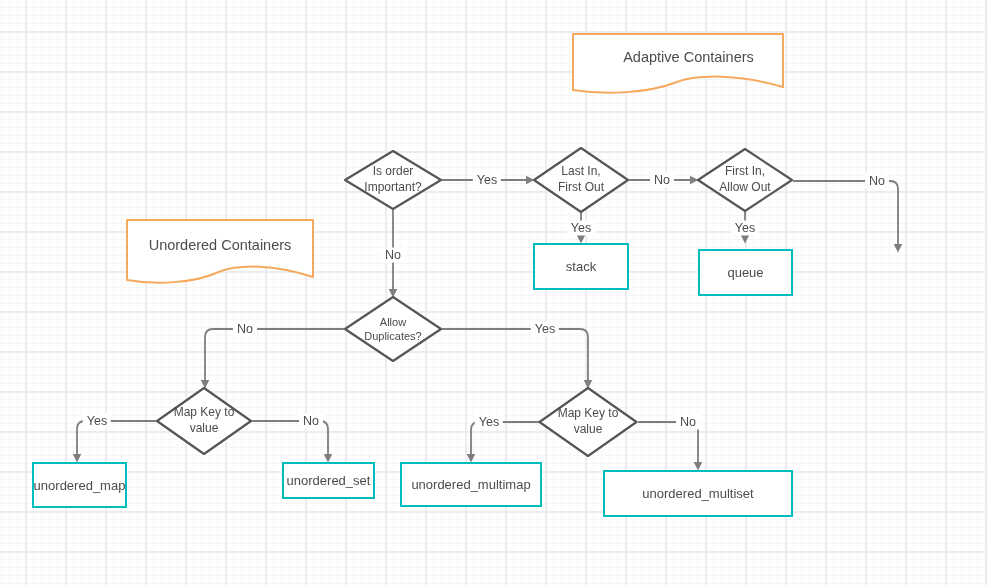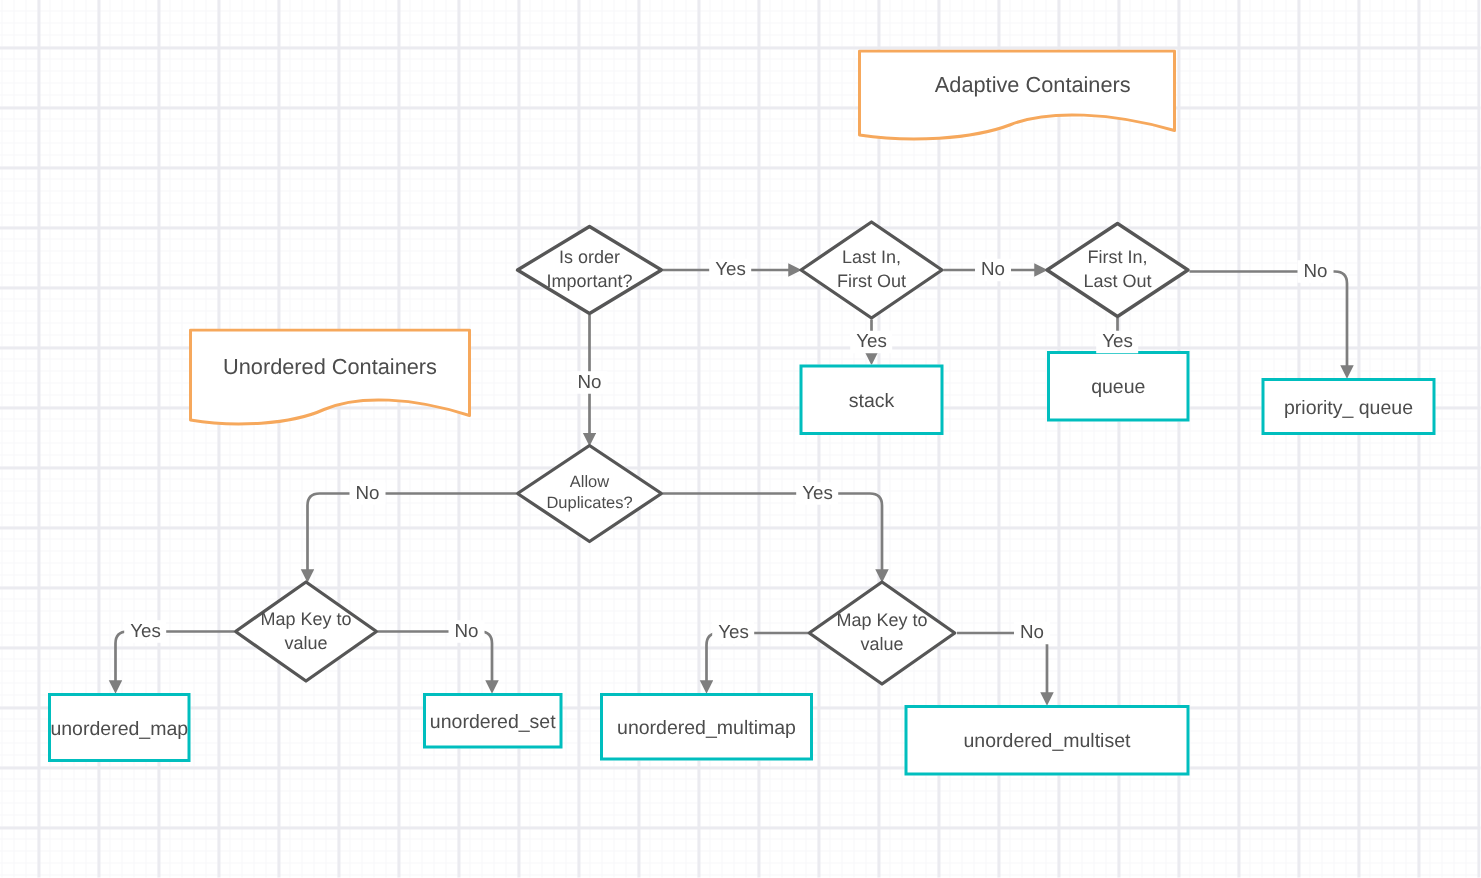--- a/index.html
+++ b/index.html
@@ -72,35 +72,32 @@
         <polygon points="393,297 441,329 393,361 345,329" fill="#ffffff" stroke="#565656" stroke-width="2.2" stroke-linejoin="round"></polygon>
         <polygon points="204,388 251,421 204,454 157,421" fill="#ffffff" stroke="#565656" stroke-width="2.2" stroke-linejoin="round"></polygon>
         <polygon points="588,388 636.5,422 588,456 539.5,422" fill="#ffffff" stroke="#565656" stroke-width="2.2" stroke-linejoin="round"></polygon>
       </g>
     </svg>
     <div class="dec-label" style="left: 393px; top: 180px; width: 110px;">Is order
 Important?</div>
     <div class="dec-label" style="left: 581px; top: 180px; width: 108px;">Last In,
 First Out</div>
     <div class="dec-label" style="left: 745px; top: 180px; width: 108px;">First In,
-Last Out</div>
+Allow Out</div>
     <div class="dec-label small" style="left: 393px; top: 329px; width: 110px;">Allow
 Duplicates?</div>
     <div class="dec-label" style="left: 204px; top: 421px; width: 108px;">Map Key to
 value</div>
     <div class="dec-label" style="left: 588px; top: 422px; width: 111px;">Map Key to
 value</div>
     <div class="result-box" style="left: 533px; top: 243px; width: 96px; height: 47px; border: 2.4px solid rgb(0, 190, 190);">
       <span>stack</span>
     </div>
-    <div class="result-box" style="left: 698px; top: 234px; width: 95px; height: 47px; border: 2.4px solid rgb(0, 190, 190); align-items: center;">
+    <div class="result-box" style="left: 698px; top: 249px; width: 95px; height: 47px; border: 2.4px solid rgb(0, 190, 190); align-items: center;">
       <span>queue</span>
-    </div>
-    <div class="result-box" style="left: 841px; top: 252px; width: 116px; height: 38px; border: 2.4px solid rgb(0, 190, 190);">
-      <span>priority_ queue</span>
     </div>
     <div class="result-box" style="left: 32px; top: 462px; width: 95px; height: 46px; border: 2.4px solid rgb(0, 190, 190); text-align: right;">
       <span>unordered_map</span>
     </div>
     <div class="result-box" style="left: 282px; top: 462px; width: 93px; height: 37px; border: 2.4px solid rgb(0, 190, 190); text-align: right;">
       <span>unordered_set</span>
     </div>
     <div class="result-box" style="left: 400px; top: 462px; width: 142px; height: 45px; border: 2.4px solid rgb(0, 190, 190);">
       <span>unordered_multimap</span>
     </div>

